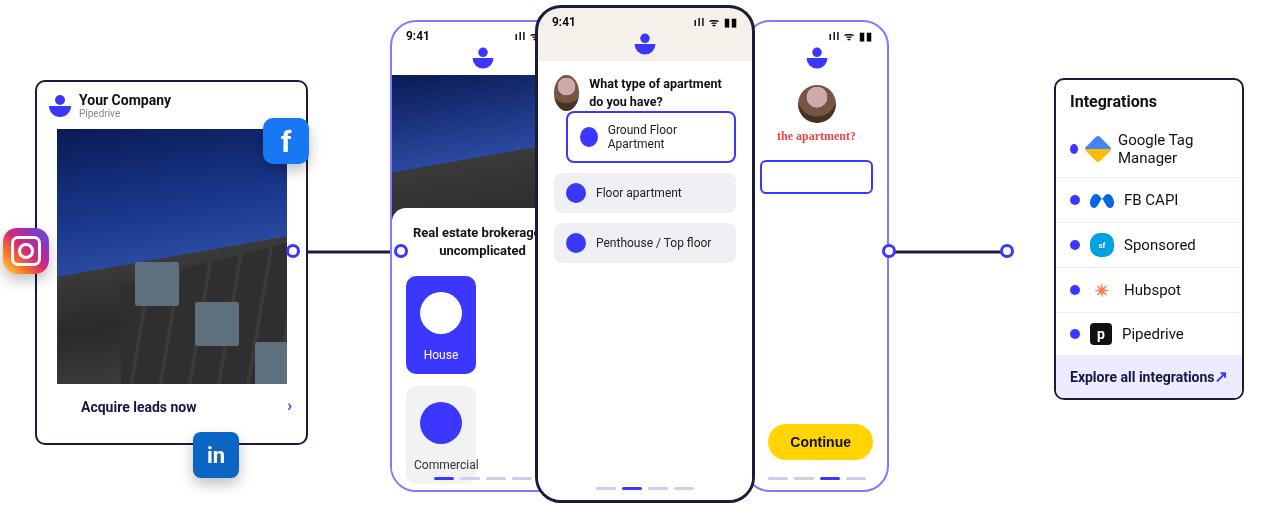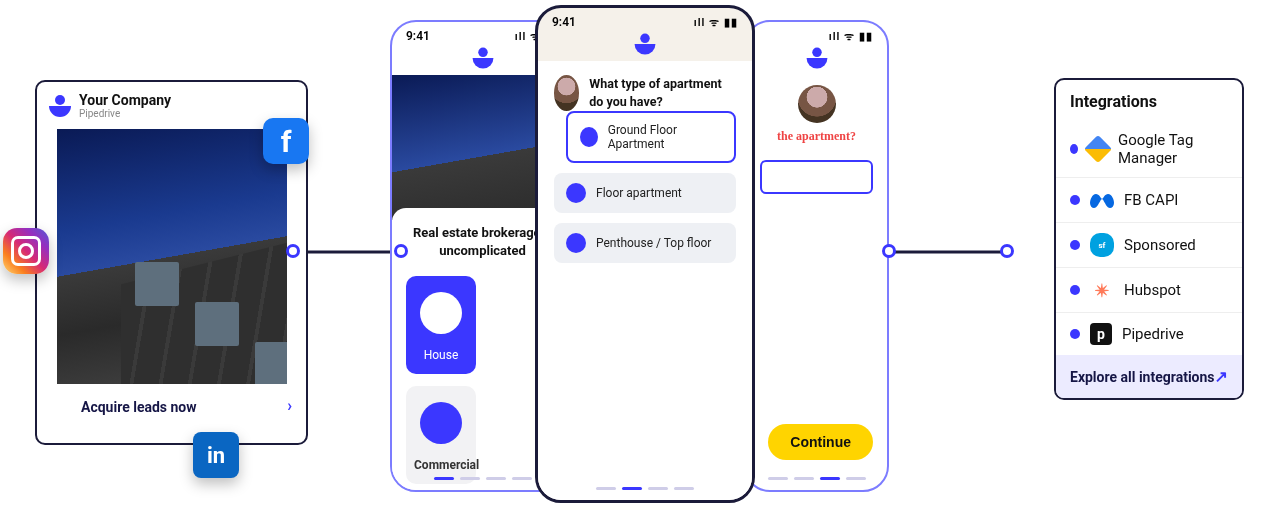--- a/index.html
+++ b/index.html
@@ -214,21 +214,21 @@
       </div>
     <div class="hero"></div>
     <div class="sheet">
       <h3>Real estate brokerage – uncomplicated</h3>
       <div class="tiles">
         <div class="tile active">
           <div class="dot"></div>
           <span>House</span>
         </div>
       </div>
-      <div class="tiles" style="margin-top:12px;font-weight:bold;">
+      <div class="tiles" style="margin-top:12px;">
         <div class="tile">
           <div class="dot ind"></div>
           <span>Commercial</span>
         </div>
       </div>
     </div>
     <div class="pager">
         <span class="cur"></span>
         <span></span>
         <span></span>

